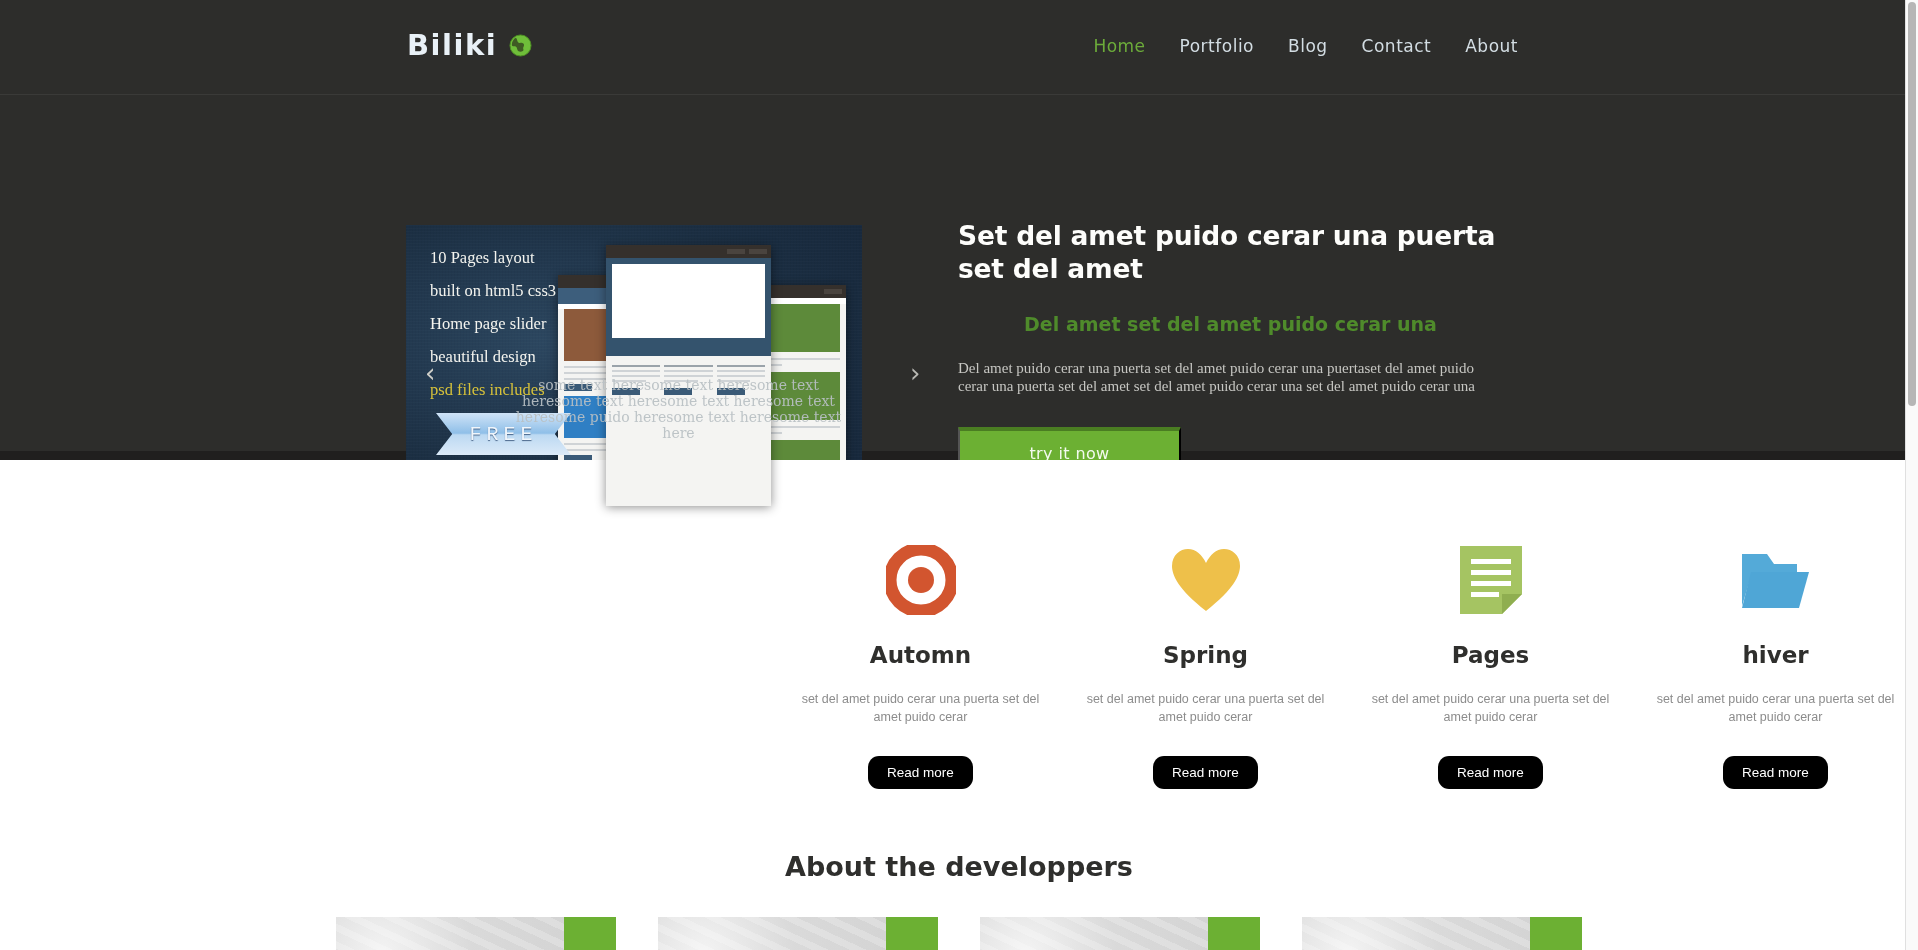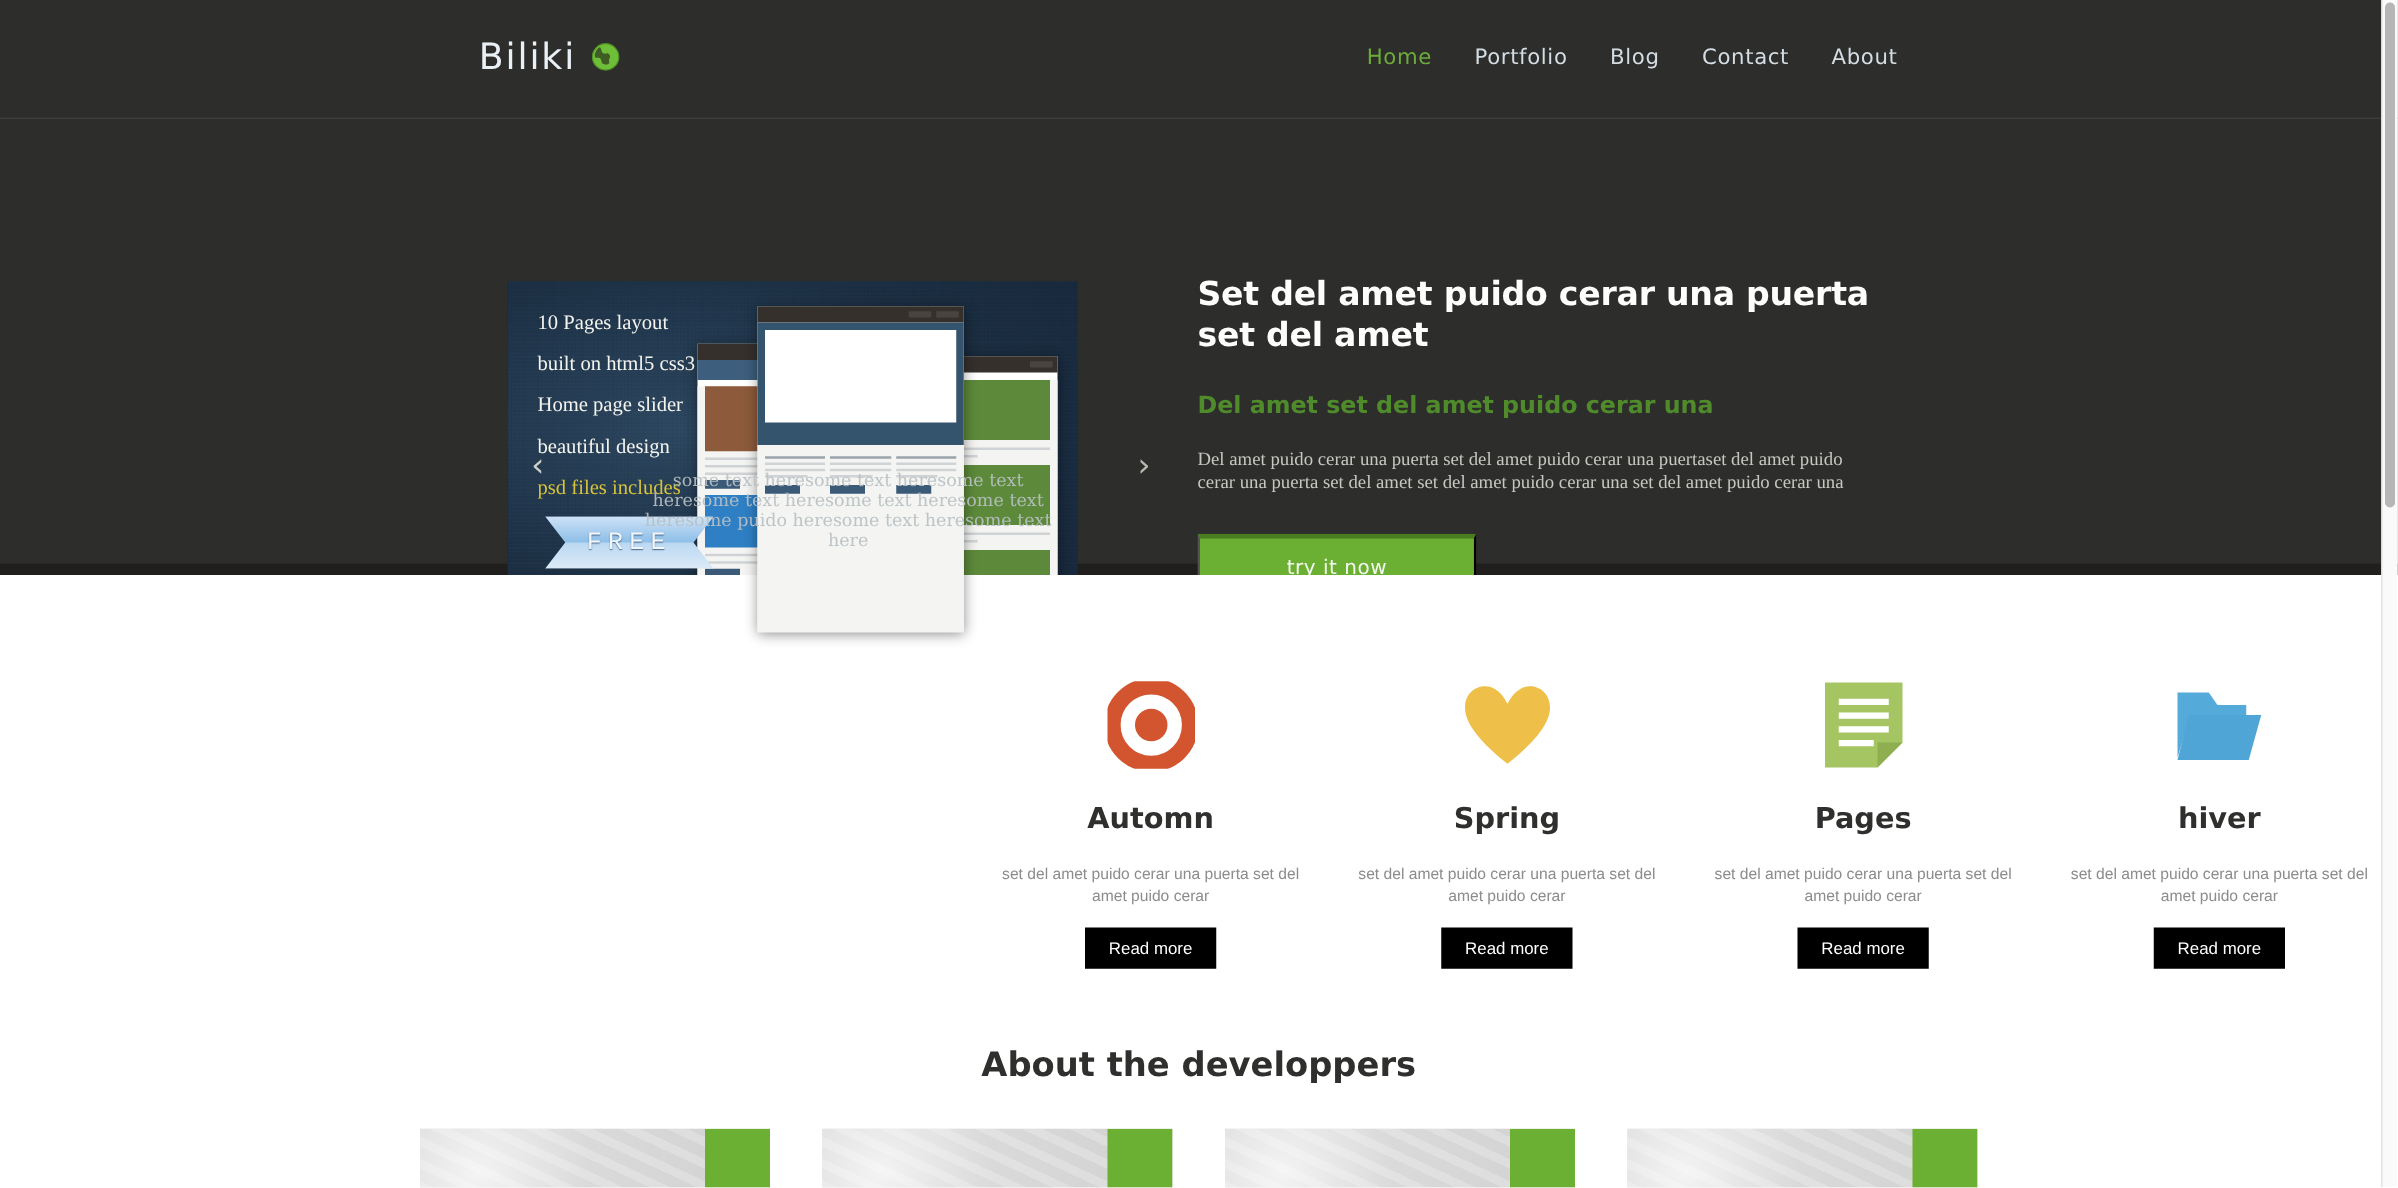--- a/index.html
+++ b/index.html
@@ -19,21 +19,21 @@
   }
   .header-inner {
     position:relative; width:1918px; height:95px;
   }
   .logo {
     position:absolute; left:383px; top:28px;
     display:flex; align-items:center; gap:12px;
   }
   .logo-text {
     font-family:"DejaVu Sans", sans-serif;
-    font-size:29px; color:#e9f1f7; letter-spacing:1.5px; font-weight:400;
+    font-size:29px; color:#e9f1f7; letter-spacing:1.5px; font-weight:700;margin-left:24px;
   }
   .globe-icon { width:23px; height:23px; display:block; }
 
   .nav {
     position:absolute; right:383px; top:36px;
     display:flex; align-items:center; gap:0;
   }
   .nav a {
     display:block; padding:0 17px; text-decoration:none;
     font-family:"DejaVu Sans", sans-serif;
@@ -123,21 +123,21 @@
 
   .hero-copy { position:absolute; left:958px; top:124px; width:545px; }
   .hero-title {
     font-family:"DejaVu Sans", sans-serif;
     font-size:26.5px; font-weight:700; color:#fdfdfb;
     line-height:33px; letter-spacing:-0.2px;
   }
   .hero-sub {
     margin-top:27px;
     font-family:"DejaVu Sans", sans-serif;
-    font-size:19px; font-weight:700; color:#4f8b2b; line-height:24px;
+    font-size:19px; font-weight:700; color:#4f8b2b; line-height:24px;text-align:center;
   }
   .hero-text {
     margin-top:23px;
     font-family:"Liberation Serif", serif;
     font-size:15px; color:#c6c6c2; line-height:18px;
   }
   .cta {
     margin-top:32px; display:block; width:223px; height:51px;
     background:#6cb033; border-top:4px solid #4a7d22; border-radius:1px;
     color:#f3faef; font-family:"DejaVu Sans", sans-serif; font-size:16px;
@@ -157,24 +157,24 @@
     margin-top:20px;
     font-family:"DejaVu Sans", sans-serif;
     font-size:23px; font-weight:700; color:#2f2f2d;
   }
   .feature-desc {
     margin:22px auto 0; width:240px;
     font-family:"Liberation Sans", sans-serif;
     font-size:12.5px; color:#8c8c8c; line-height:18px;
   }
   .read-more {
-    margin-top:16px; display:inline-block;
+    margin-top:30px; display:inline-block;
     background:#000; color:#fff; border:none;
     font-family:"Liberation Sans", sans-serif;
-    font-size:13.5px; padding:9px 19px; cursor:pointer; border-radius:0;
+    font-size:13.5px; padding:9px 19px; cursor:pointer; border-radius:11px;
   }
 
   
   .dev-heading {
     margin-top:62px; text-align:center;
     font-family:"DejaVu Sans", sans-serif;
     font-size:27px; font-weight:700; color:#2f2f2d;
   }
   .dev-row {
     margin-top:35px; display:flex; justify-content:center; gap:42px;

